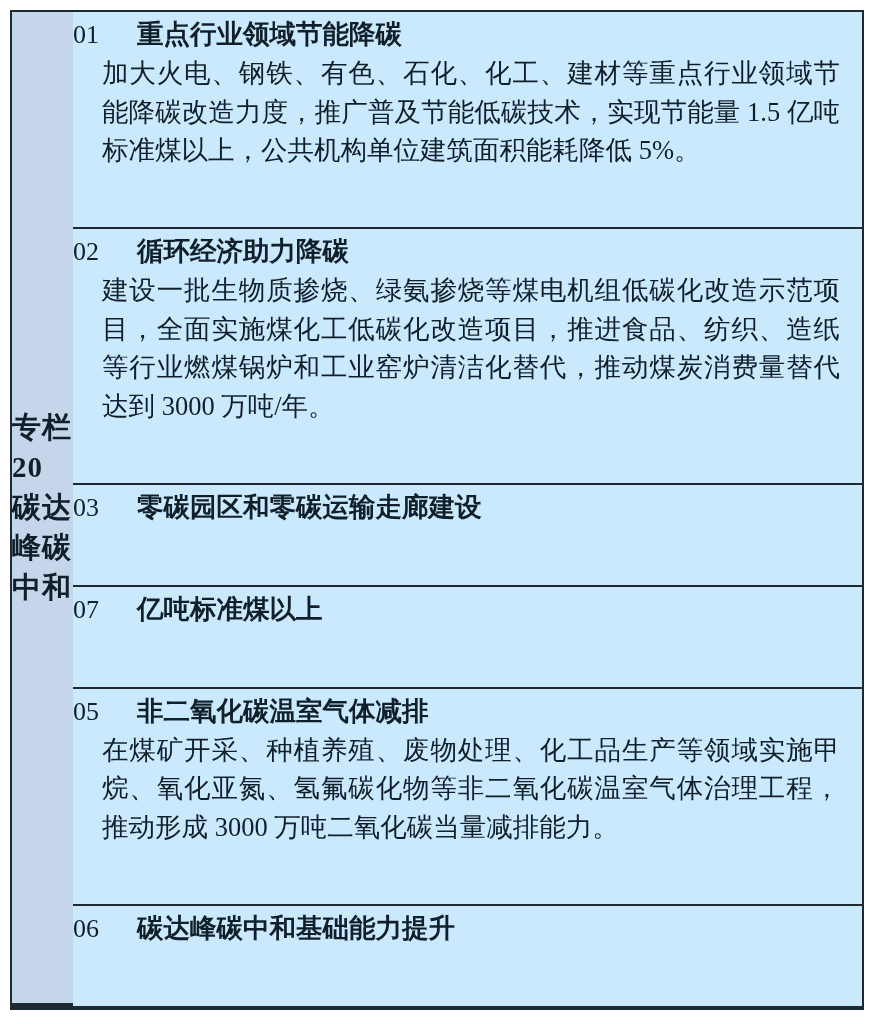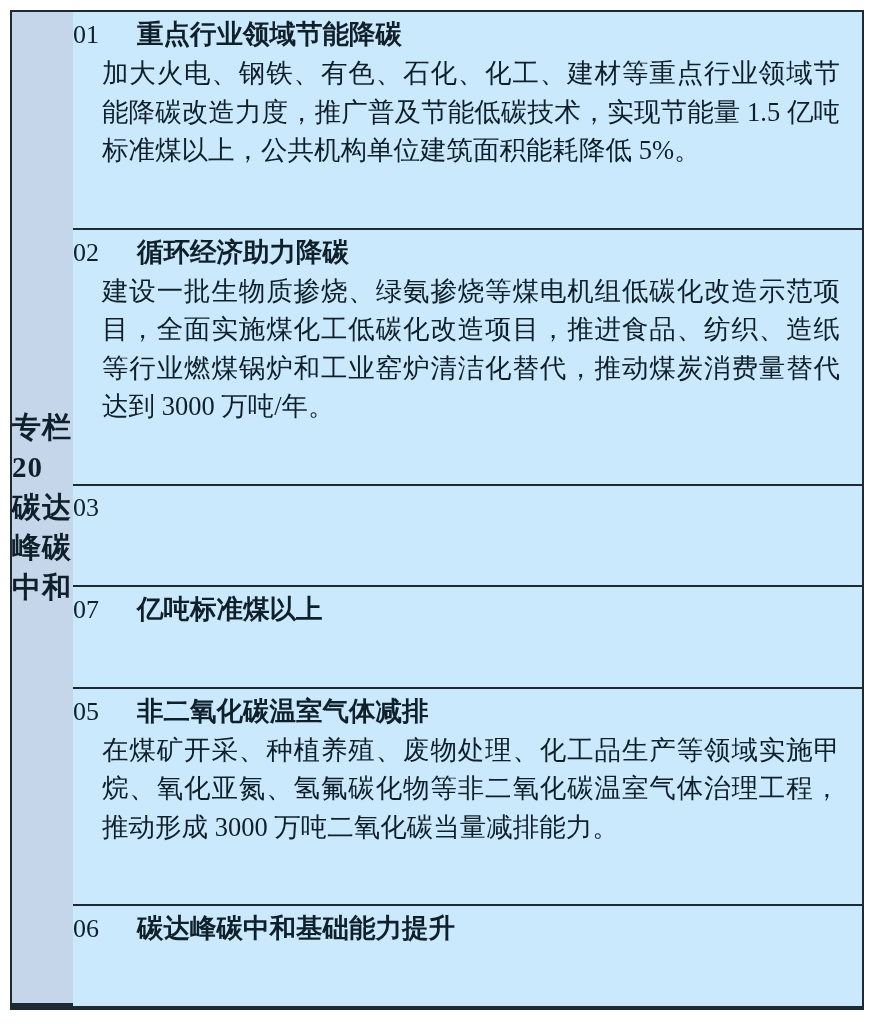--- a/index.html
+++ b/index.html
@@ -87,20 +87,21 @@
       <div class="section-head">
         <span class="section-num">02</span>
         <span class="section-title">循环经济助力降碳</span>
       </div>
       <div class="section-body">建设一批生物质掺烧、绿氨掺烧等煤电机组低碳化改造示范项目，全面实施煤化工低碳化改造项目，推进食品、纺织、造纸等行业燃煤锅炉和工业窑炉清洁化替代，推动煤炭消费量替代达到 3000 万吨/年。</div>
     </div>
 
     <div class="section">
       <div class="section-head">
         <span class="section-num">03</span>
+        <span class="section-title">零碳园区和零碳运输走廊建设</span>
       </div>
     </div>
 
     <div class="section">
       <div class="section-head">
         <span class="section-num">07</span>
         <span class="section-title">亿吨标准煤以上</span>
       </div>
     </div>
 

